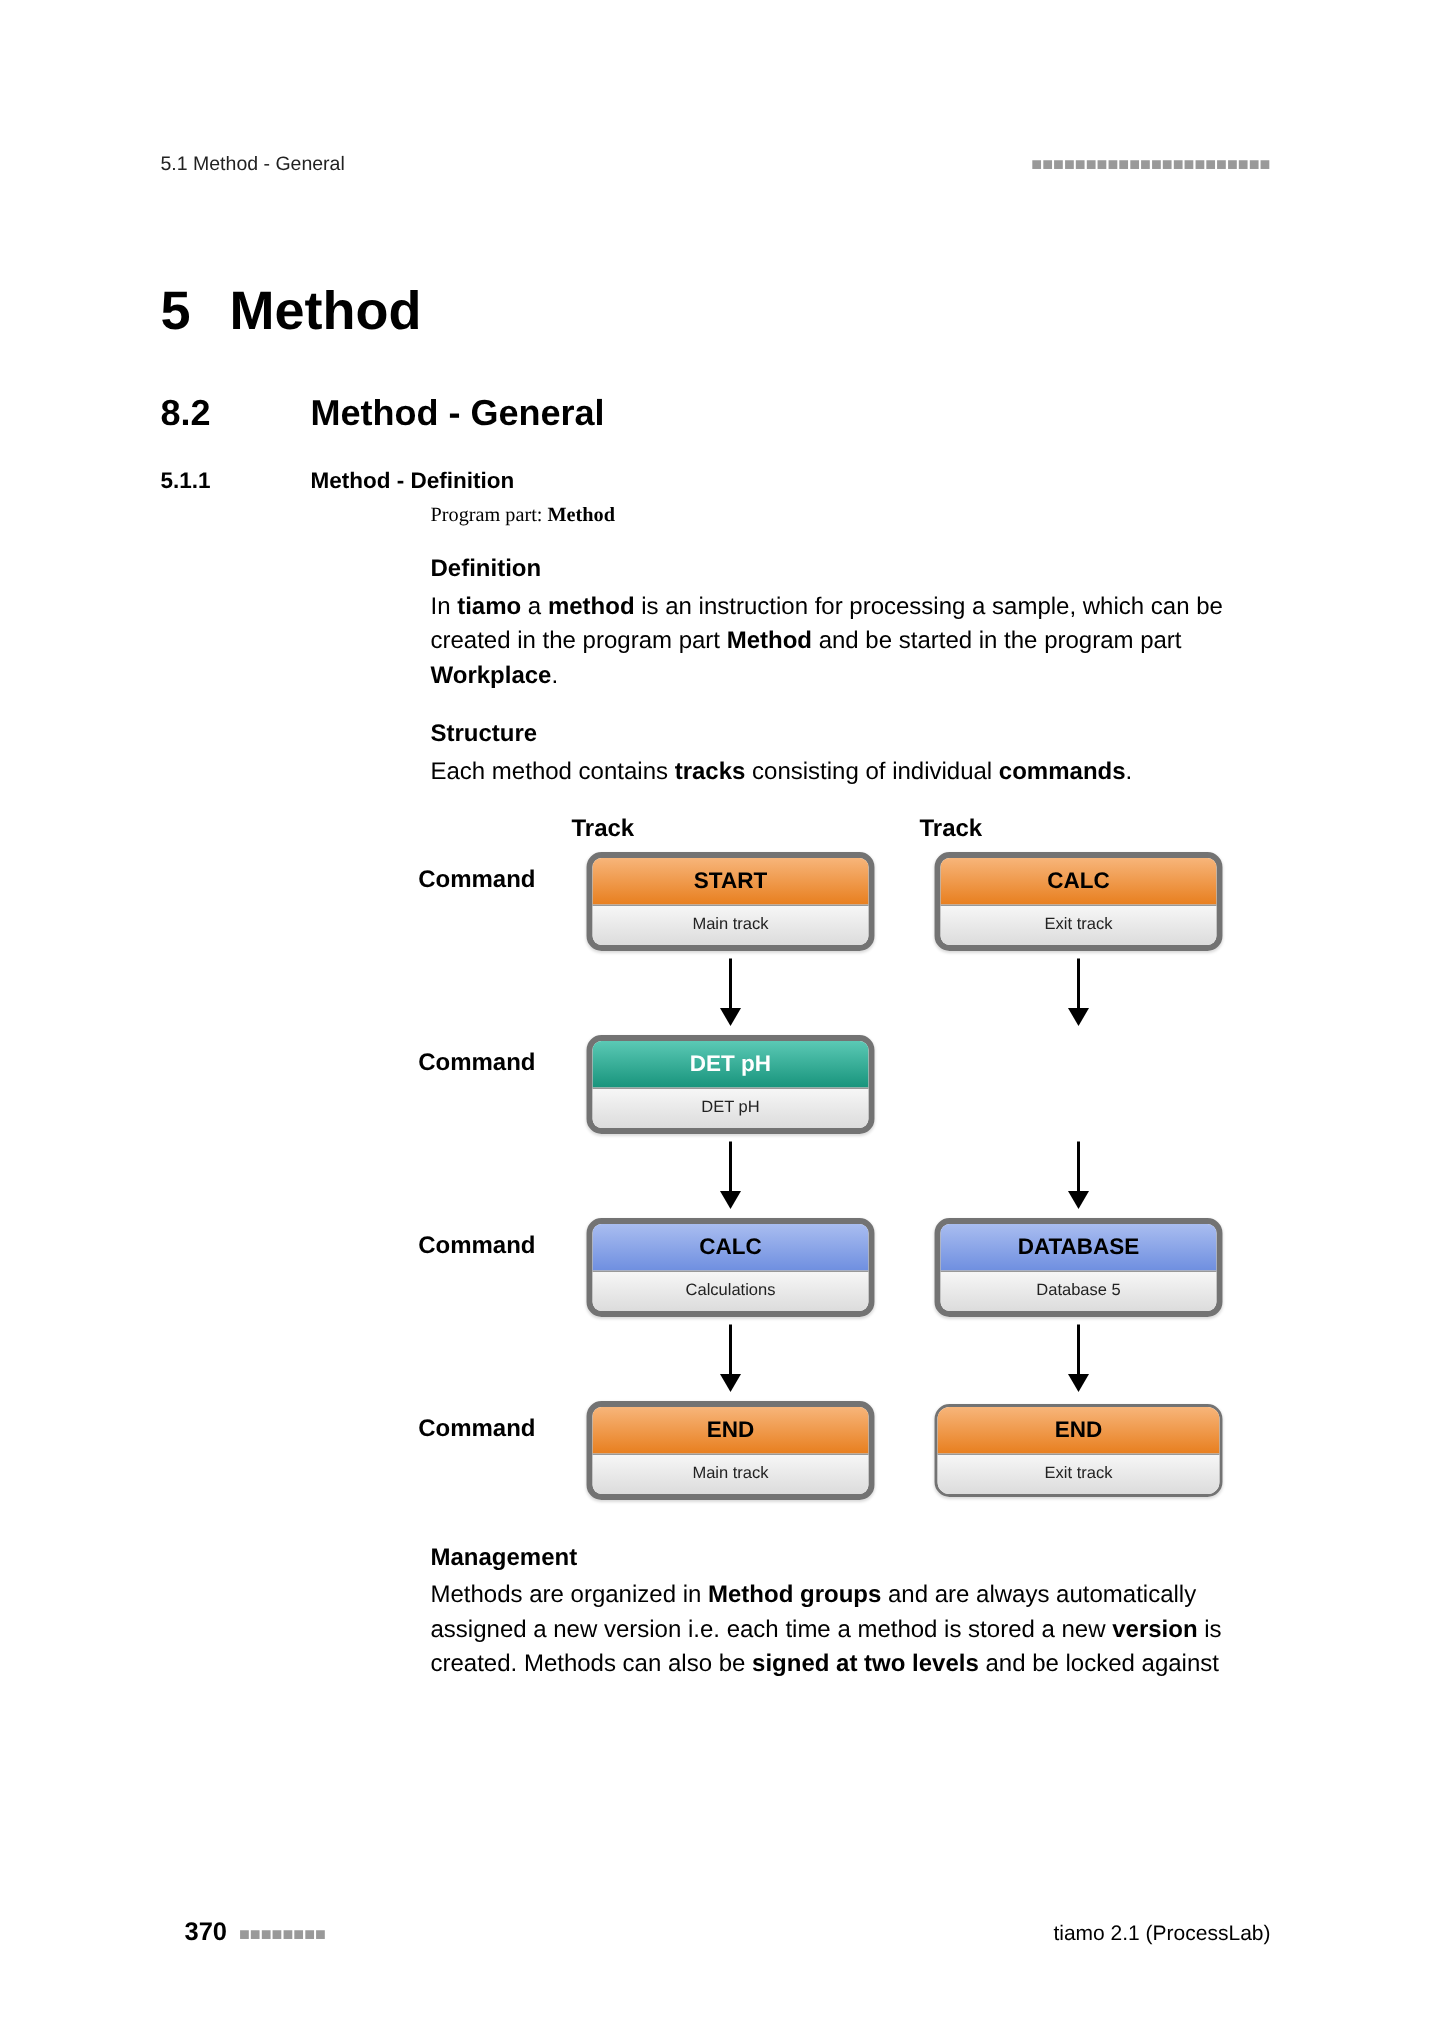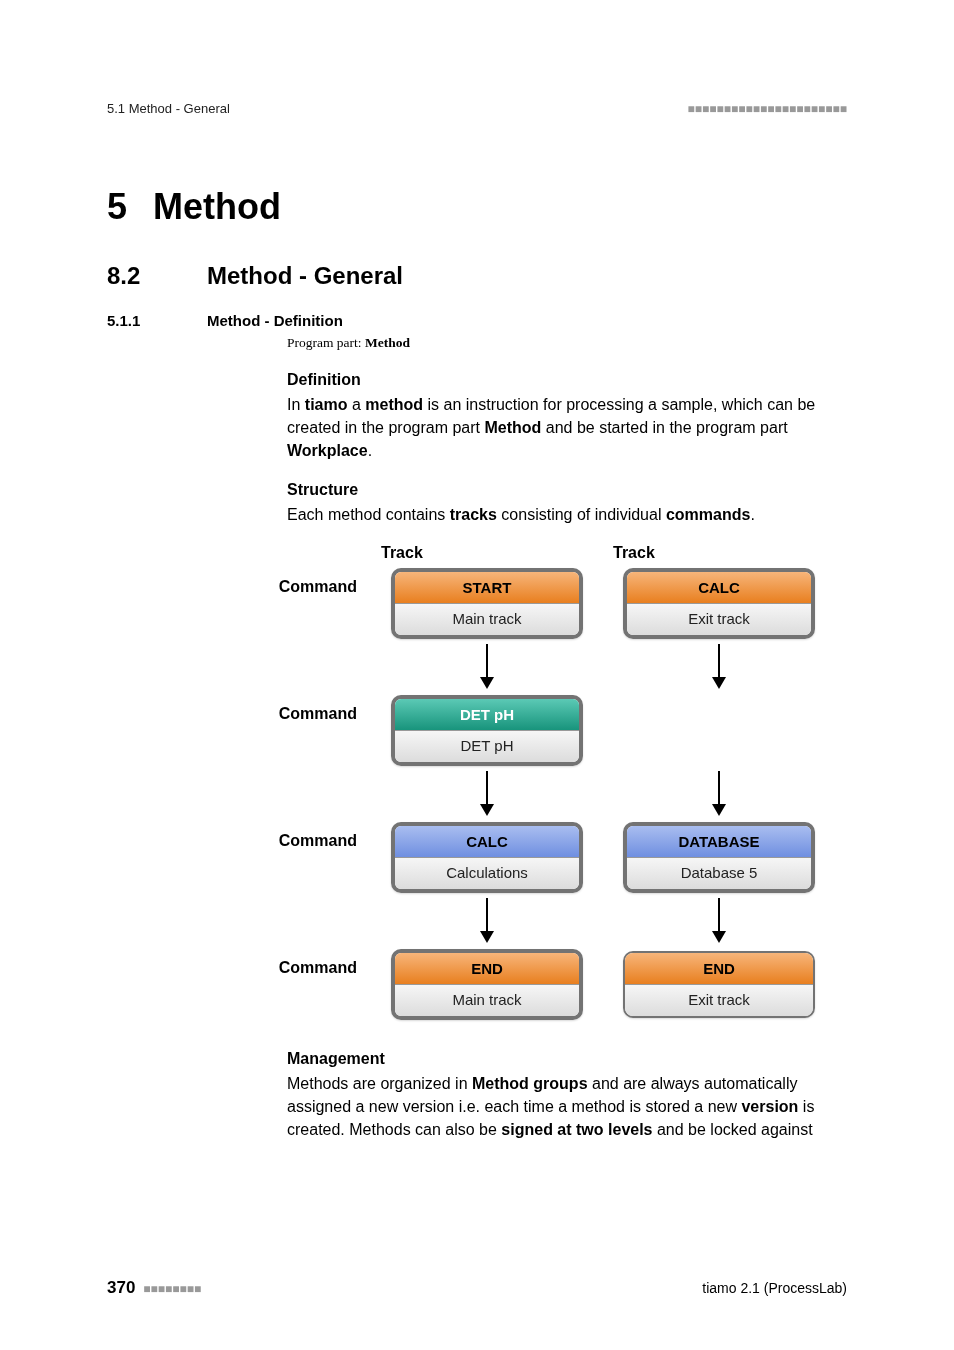--- a/index.html
+++ b/index.html
@@ -100,21 +100,21 @@
     box-shadow: 0 1px 2px rgba(0,0,0,0.15);
   }
   .ntop {
     font-weight: 800;
     font-size: 15px;
     text-align: center;
     padding: 7px 0 7px;
     color: #000;
   }
   .nbot {
-    font-size: 15px;
+    font-size: 11px;
     text-align: center;
     padding: 6px 0 8px;
     background: linear-gradient(#f6f6f6,#dcdcdc);
     border-top: 1px solid #999;
     color: #222;
     font-family: Arial, sans-serif;
   }
   .orange { background: linear-gradient(#f7b57a,#e87f1f); }
   .teal   { background: linear-gradient(#5bc9b5,#18947c); color:#fff !important;}
   .blue   { background: linear-gradient(#a9bdf0,#6f8fe0); }
@@ -126,21 +126,21 @@
     width: 0; height: 0;
     border-left: 7px solid transparent;
     border-right: 7px solid transparent;
     border-top: 12px solid #000;
     margin: -1px auto 0;
   }
   .toprow { margin-bottom: 6px; }
   .footer {
     position: absolute;
     bottom: 52px;
-    left: 107px;
+    left: 123px;
     right: 107px;
     display: flex;
     justify-content: space-between;
     align-items: center;
     font-size: 14px;
     text-align: center;
   }
   .footer .pn { font-weight: 800; font-size: 17px;}
   .fdash { color:#999; font-size:12px; margin-left:4px;}
 </style>

